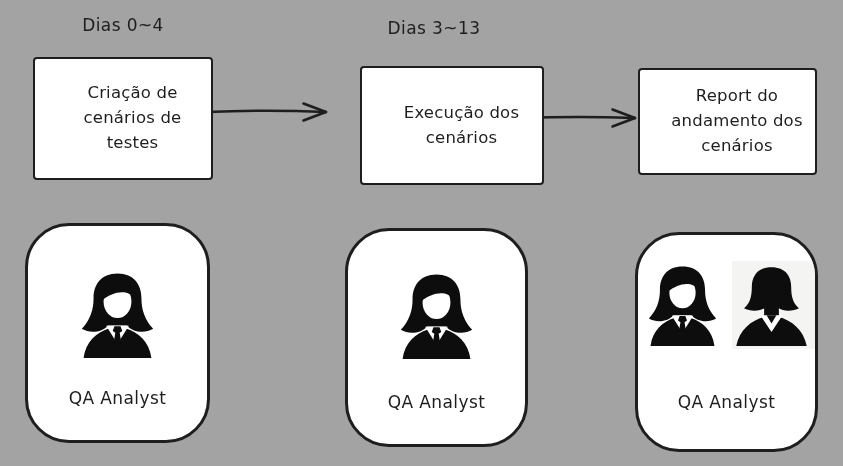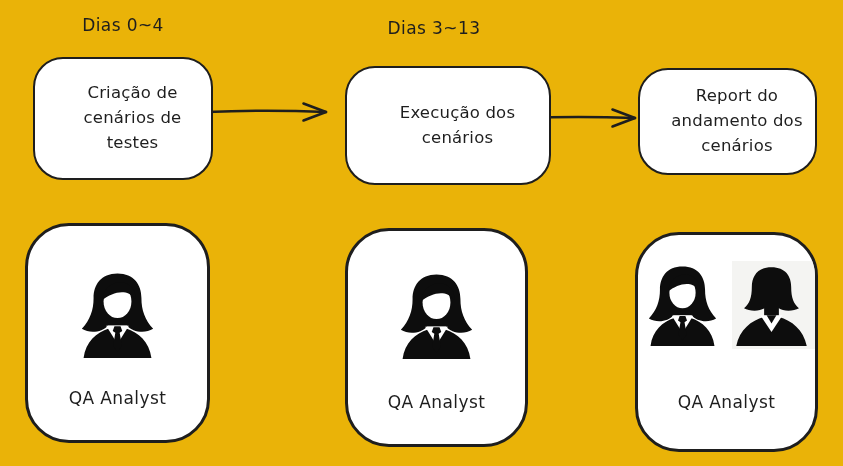--- a/index.html
+++ b/index.html
@@ -10,40 +10,40 @@
   body {
     width: 843px;
     height: 466px;
     font-family: "DejaVu Sans", "Liberation Sans", sans-serif;
     color: #1e1e1e;
   }
   .canvas {
     position: relative;
     width: 843px;
     height: 466px;
-    background: #eab308;
+    background: #a3a3a3;
     overflow: hidden;
   }
   .arrows {
     position: absolute;
     left: 0;
     top: 0;
     pointer-events: none;
   }
   .stage-label {
     position: absolute;
     text-align: center;
     font-size: 17px;
     letter-spacing: 0.4px;
     white-space: nowrap;
   }
   .task-box {
     position: absolute;
     border: 2.6px solid #1e1e1e;
-    border-radius: 30px;
+    border-radius: 4px;
     background: #ffffff;
     display: flex;
     align-items: center;
     justify-content: center;
     box-sizing: border-box;
     padding-left: 19px;
   }
   .task-text {
     font-size: 16.5px;
     line-height: 1.5;
@@ -125,21 +125,21 @@
   </svg>
 
   <div class="stage-label" style="left:33px; top:15px; width:180px;">Dias 0~4</div>
   <div class="stage-label" style="left:345px; top:18px; width:178px;">Dias 3~13</div>
 
   <div class="task-box" style="left:33px; top:57px; width:180px; height:123px;">
     <span class="task-text">Criação de
 cenários de
 testes</span>
   </div>
-  <div class="task-box" style="left:345px; top:66px; width:206px; height:119px;">
+  <div class="task-box" style="left:360px; top:66px; width:184px; height:119px;">
     <span class="task-text">Execução dos
 cenários</span>
   </div>
   <div class="task-box" style="left:638px; top:68px; width:179px; height:107px;">
     <span class="task-text">Report do
 andamento dos
 cenários</span>
   </div>
 
   <div class="role-box" style="left:25px; top:223px; width:185px; height:220px; padding:44px 0 32px;">

